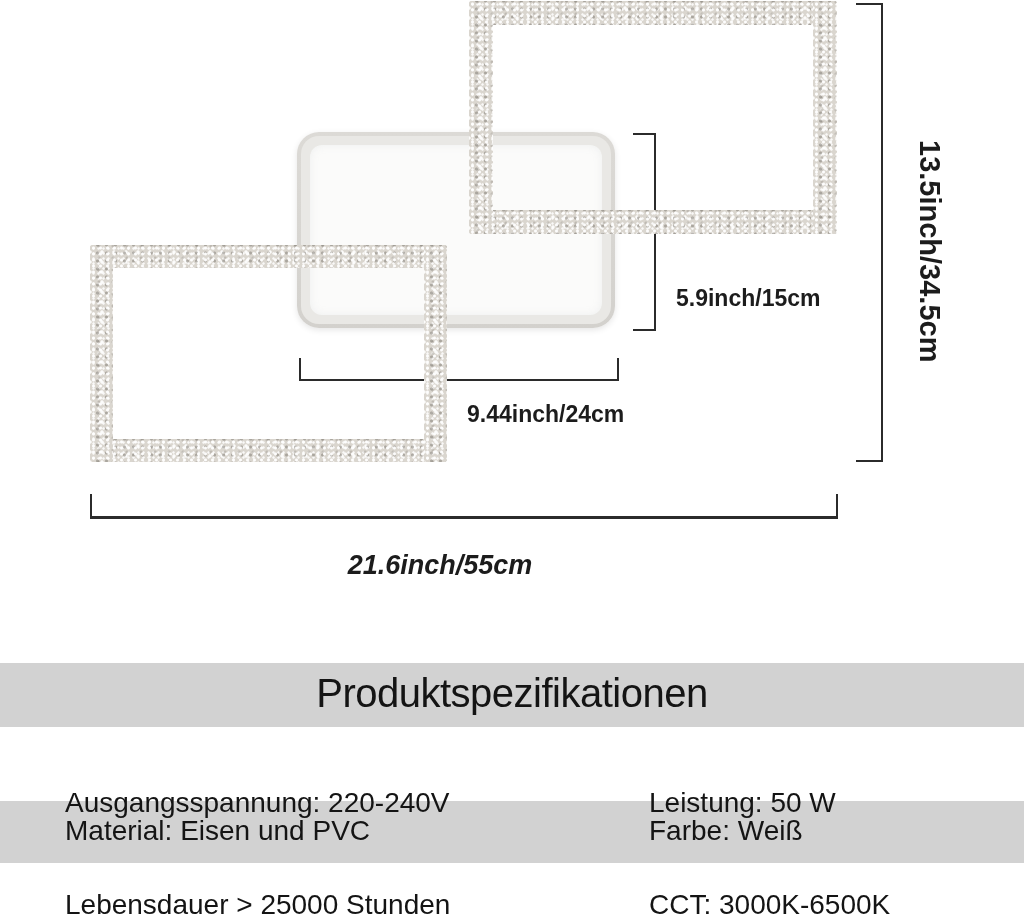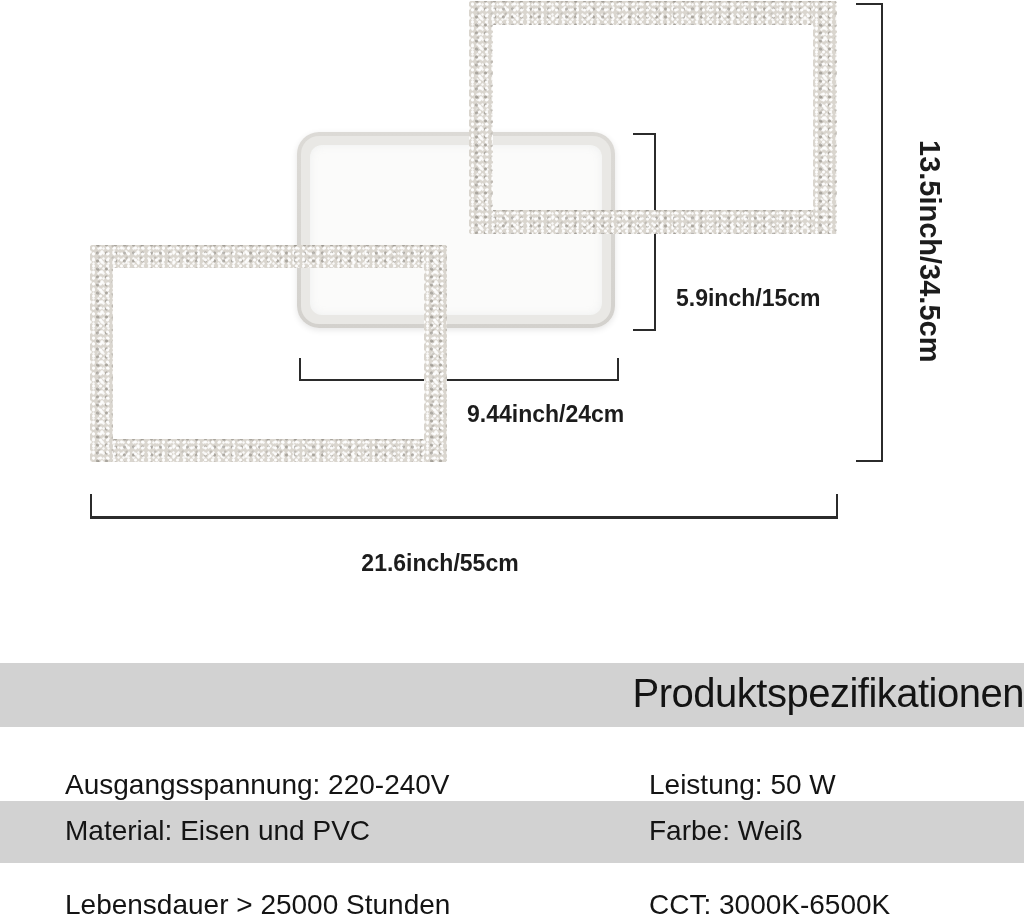--- a/index.html
+++ b/index.html
@@ -60,32 +60,32 @@
   #lbl-total-h     { left:913px; top:140px; height:210px; writing-mode:vertical-rl; font-size:29px; }
 
   #dim-w-line      { left:299px; top:379px; width:320px; height:2px; }
   #dim-w-tick-l    { left:299px; top:358px; width:2px;  height:23px; }
   #dim-w-tick-r    { left:617px; top:358px; width:2px;  height:23px; }
   #lbl-panel-w     { left:467px; top:402px; }
 
   #dim-b-line      { left:90px;  top:516px; width:748px; height:3px; }
   #dim-b-tick-l    { left:90px;  top:494px; width:2px;  height:25px; }
   #dim-b-tick-r    { left:836px; top:494px; width:2px;  height:25px; }
-  #lbl-total-w     { left:280px; top:551px; width:320px; text-align:center; font-size:23px; }
+  #lbl-total-w     { left:280px; top:551px; width:320px; text-align:center; font-size:27px;font-style:italic; }
 
   
   .band { position:absolute; left:0; width:1024px; background:#d2d2d2; z-index:1; }
   #band-title { top:663px; height:64px; }
   #band-row2  { top:801px; height:62px; }
-  #spec-title { position:absolute; left:0; top:671px; width:1024px; text-align:right;
+  #spec-title { position:absolute; left:0; top:671px; width:1024px; text-align:center;
     font-size:40px; letter-spacing:-0.5px; color:#141414; z-index:2; }
   .spec-cell { position:absolute; font-size:28px; line-height:30px; color:#141414;
     white-space:nowrap; z-index:2; }
   .col-l { left:65px; }  .col-r { left:649px; }
-  .row1 { top:770px;text-align:right; }   .row2 { top:816px; }   .row3 { top:890px; }
+  .row1 { top:788px;text-align:right; }   .row2 { top:816px; }   .row3 { top:890px; }
 </style>
 </head>
 <body>
 
 <div id="canvas">
 
   <div id="panel">
     <div class="p-outer"></div>
     <div class="p-mid"></div>
     <div class="p-inner"></div>

